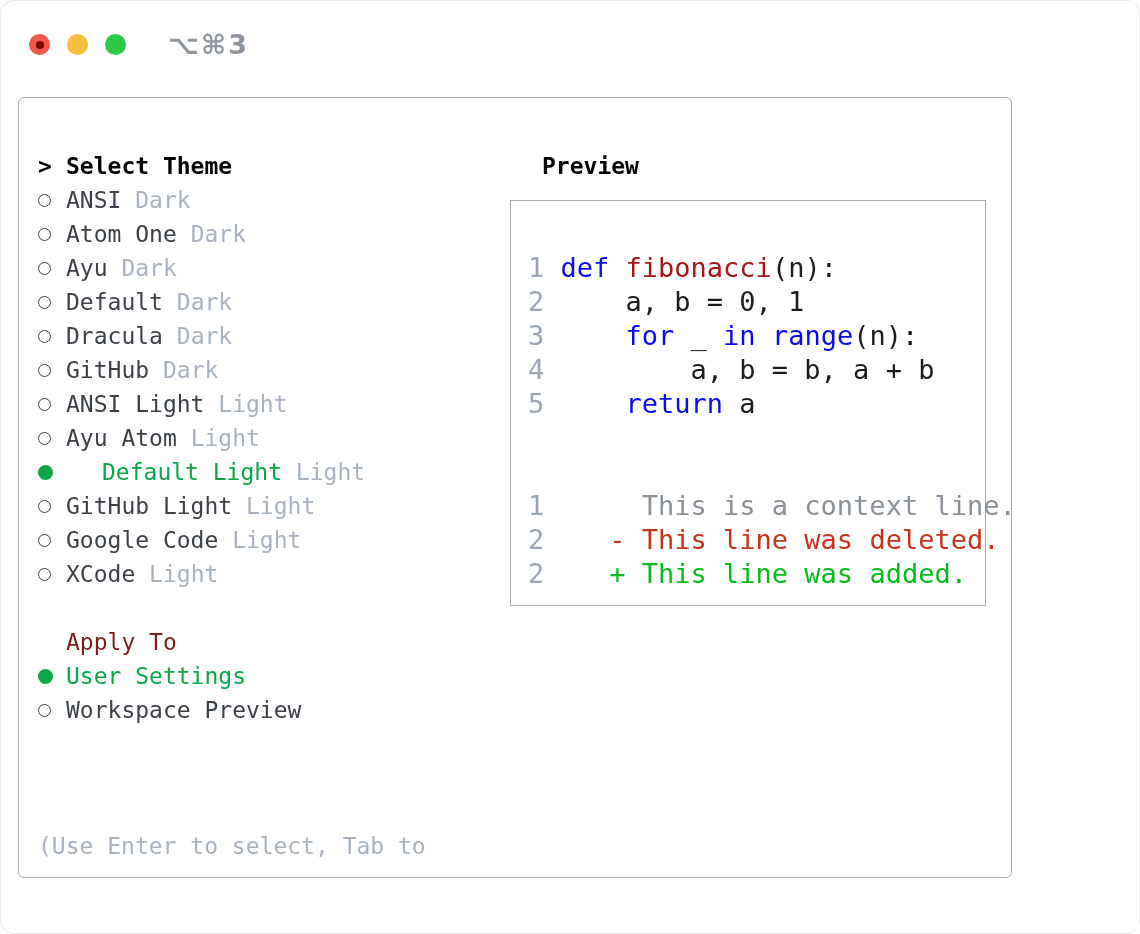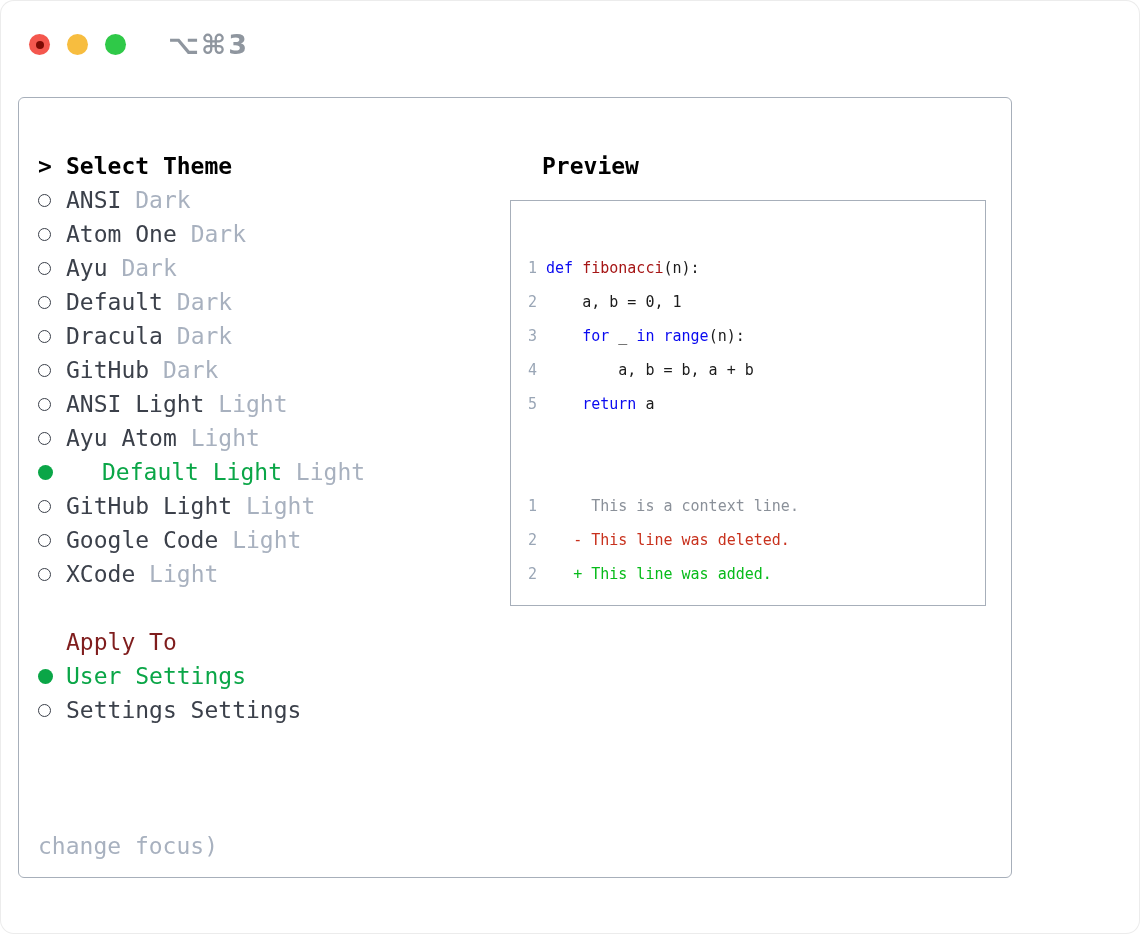--- a/index.html
+++ b/index.html
@@ -35,21 +35,21 @@
   .item-name.sel{color:var(--accent);margin-left:36px;}
   .variant{color:var(--muted);}
   .opt-label{color:var(--text);}
   .opt-label.sel{color:var(--accent);text-align:center;}
   .hint{position:absolute;left:38px;top:761px;font-size:23px;line-height:34px;color:var(--muted);white-space:pre;}
   
   .preview-header{position:absolute;left:502px;top:149px;height:34px;line-height:34px;
     font-size:23px;font-weight:bold;color:#000;margin-left:40px;}
   .preview-box{position:absolute;left:510px;top:200px;width:476px;height:406px;
     border:1.5px solid var(--border);box-sizing:border-box;padding:50px 0 0 17px;}
-  .line{height:34px;line-height:34px;font-size:15px;white-space:pre;}
+  .line{height:34px;line-height:34px;font-size:27px;white-space:pre;}
   .line.gap{margin-top:68px;}
   .c-num{color:var(--num);}
   .c-kw{color:var(--kw);}
   .c-fn{color:var(--fn);}
   .c-pl{color:var(--code);}
   .c-ctx{color:var(--ctx);}
   .c-del{color:var(--del);}
   .c-add{color:var(--add);}
 </style>
 </head>
@@ -89,25 +89,26 @@
       </div>
   </div>
 
   <div class="rows" style="top:625px;">
     <div class="row">
       <span class="lead"></span>
       <span class="hdr2">Apply To</span>
     </div>
     <div id="apply-options">
         <div class="row"><span class="lead"><span class="radio sel"></span></span><span class="opt-label sel">User Settings</span></div>
-        <div class="row"><span class="lead"><span class="radio"></span></span><span class="opt-label">Settings Settings</span></div>
+        <div class="row"><span class="lead"><span class="radio"></span></span><span class="opt-label">Workspace Preview</span></div>
       </div>
   </div>
 
   <div class="hint">
+    <div>(Use Enter to select, Tab to</div>
     <div>change focus)</div>
   </div>
 
   <div class="preview-header">Preview</div>
   <div class="preview-box">
     <div id="preview-lines">
         <div class="line"><span class="c-num">1</span><span class="c-pl"> </span><span class="c-kw">def</span><span class="c-pl"> </span><span class="c-fn">fibonacci</span><span class="c-pl">(n):</span></div>
         <div class="line"><span class="c-num">2</span><span class="c-pl">     a, b = 0, 1</span></div>
         <div class="line"><span class="c-num">3</span><span class="c-pl">     </span><span class="c-kw">for</span><span class="c-pl"> _ </span><span class="c-kw">in</span><span class="c-pl"> </span><span class="c-kw">range</span><span class="c-pl">(n):</span></div>
         <div class="line"><span class="c-num">4</span><span class="c-pl">         a, b = b, a + b</span></div>

